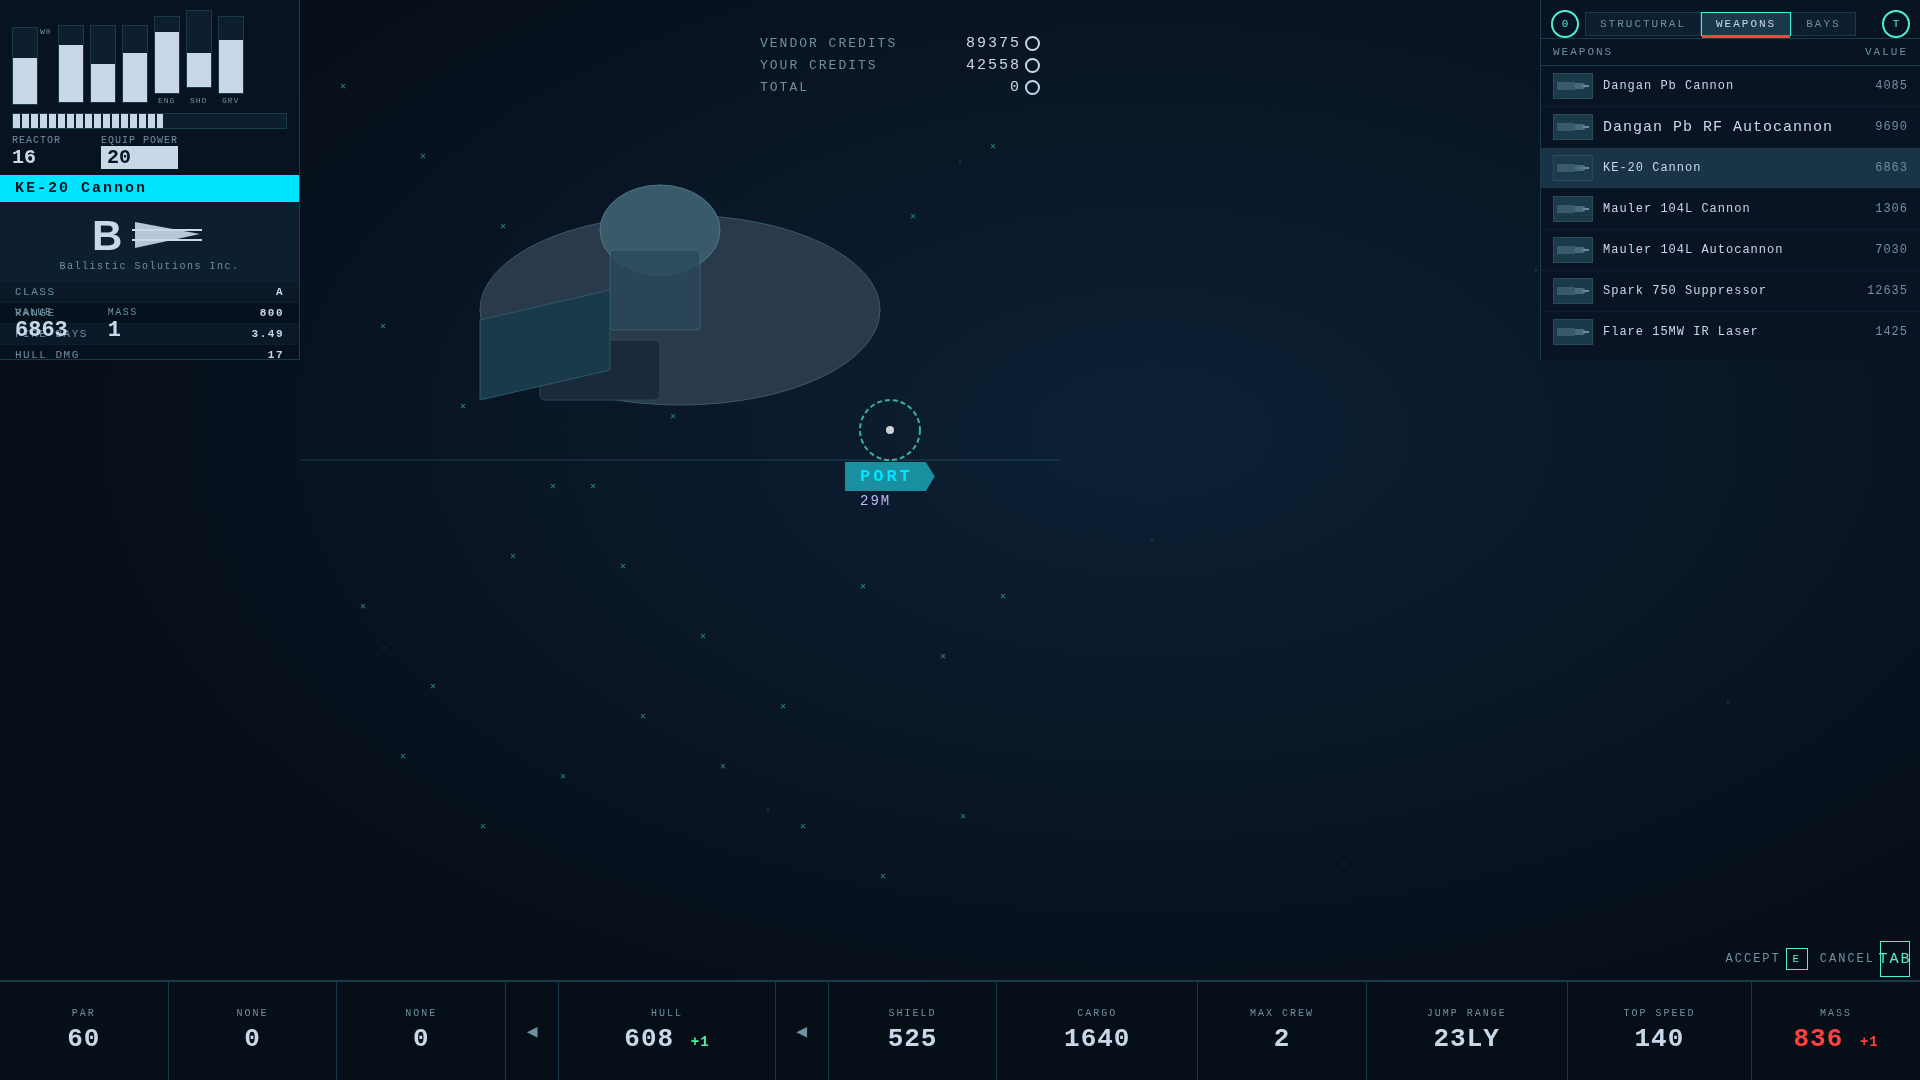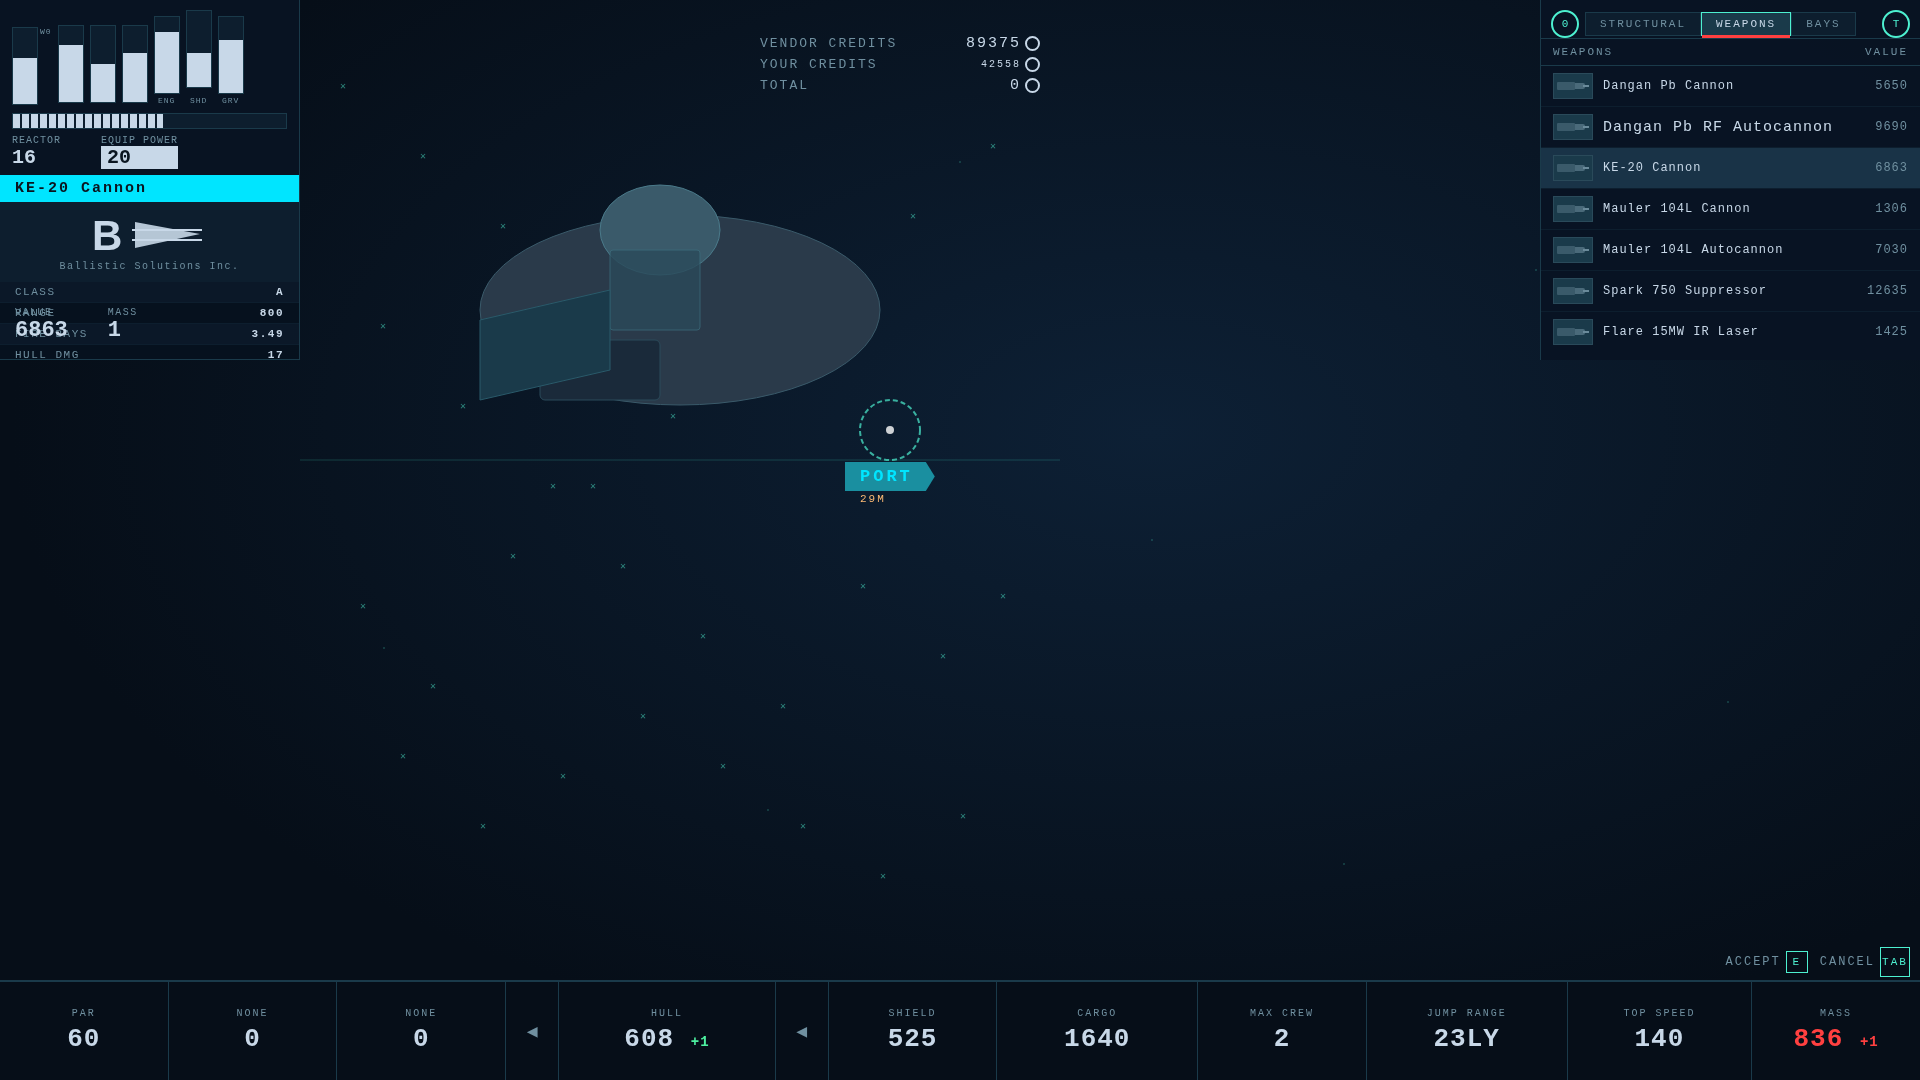--- a/index.html
+++ b/index.html
@@ -124,35 +124,35 @@
     <polygon points="180,290 310,260 310,340 180,370" fill="#1a3a4a" stroke="#2a5a6a" stroke-width="1"></polygon>
 
     <circle cx="590" cy="400" r="30" fill="none" stroke="#4df0d0" stroke-width="2" stroke-dasharray="5,3" opacity="0.7"></circle>
 
     <circle cx="590" cy="400" r="4" fill="#ffffff" opacity="0.8"></circle>
   </svg>
 </div>
 
 <div style="position:absolute;left:845px;top:462px;display:flex;flex-direction:column;align-items:flex-start">
   <div style="background:#1a8fa0;color:#00e5ff;font-size:17px;font-weight:bold;letter-spacing:3px;padding:5px 22px 5px 15px;clip-path:polygon(0 0,90% 0,100% 50%,90% 100%,0 100%);font-family:'Courier New',monospace">PORT</div>
-  <div style="color:#fdba74;font-size:11px;letter-spacing:2px;padding-left:15px;margin-top:2px;font-family:'Courier New',monospace">29M</div>
+  <div style="color:#c4b5fd;font-size:14px;letter-spacing:2px;padding-left:15px;margin-top:2px;font-family:'Courier New',monospace">29M</div>
 </div>
 
 <div style="position:absolute;top:35px;left:760px;width:280px">
   <div class="credit-row" style="font-family:'Courier New',monospace;font-size:13px;color:#7090a0;letter-spacing:2px;display:flex;justify-content:space-between;margin-bottom:5px">
     <span>VENDOR CREDITS</span>
     <span style="color:#c8d8e8;display:flex;align-items:center;gap:4px">
       <span style="font-size:15px">89375</span>
       <span style="width:15px;height:15px;border:2px solid #c8d8e8;border-radius:50%;display:inline-block"></span>
     </span>
   </div>
   <div class="credit-row" style="font-family:'Courier New',monospace;font-size:13px;color:#7090a0;letter-spacing:2px;display:flex;justify-content:space-between;margin-bottom:5px">
     <span>YOUR CREDITS</span>
     <span style="color:#c8d8e8;display:flex;align-items:center;gap:4px">
-      <span style="font-size:10px">42558</span>
+      <span style="font-size:15px">42558</span>
       <span style="width:15px;height:15px;border:2px solid #c8d8e8;border-radius:50%;display:inline-block"></span>
     </span>
   </div>
   <div class="credit-row" style="font-family:'Courier New',monospace;font-size:13px;color:#7090a0;letter-spacing:2px;display:flex;justify-content:space-between">
     <span>TOTAL</span>
     <span style="color:#c8d8e8;display:flex;align-items:center;gap:4px">
       <span style="font-size:15px">0</span>
       <span style="width:15px;height:15px;border:2px solid #c8d8e8;border-radius:50%;display:inline-block"></span>
     </span>
   </div>
@@ -292,21 +292,21 @@
   <div id="weapons-list" style="overflow-y:auto;max-height:280px">
       <div style="display: flex; align-items: center; padding: 7px 12px; border-bottom: 1px solid rgb(13, 30, 46); cursor: pointer; gap: 10px; background: transparent; font-family: &quot;Courier New&quot;, monospace;">
         <div style="width: 40px; height: 26px; background: rgb(26, 58, 74); border: 1px solid rgb(42, 74, 90); display: flex; align-items: center; justify-content: center; flex-shrink: 0; overflow: hidden;">
           <svg width="36" height="22" viewBox="0 0 36 22">
       <rect x="2" y="8" width="28" height="6" rx="2" fill="#4a6a7a"></rect>
       <rect x="28" y="10" width="6" height="2" fill="#6a8a9a"></rect>
       <rect x="2" y="7" width="18" height="8" rx="1" fill="#3a5a6a"></rect>
     </svg>
         </div>
         <div style="flex: 1 1 0%; font-size: 12px; letter-spacing: 1px; color: rgb(200, 216, 232);">Dangan Pb Cannon</div>
-        <div style="font-size: 12px; color: rgb(112, 144, 160); letter-spacing: 1px; min-width: 40px; text-align: right;">5650</div>
+        <div style="font-size: 12px; color: rgb(112, 144, 160); letter-spacing: 1px; min-width: 40px; text-align: right;">4085</div>
       </div>
       <div style="display: flex; align-items: center; padding: 7px 12px; border-bottom: 1px solid rgb(13, 30, 46); cursor: pointer; gap: 10px; background: transparent; font-family: &quot;Courier New&quot;, monospace;">
         <div style="width: 40px; height: 26px; background: rgb(26, 58, 74); border: 1px solid rgb(42, 74, 90); display: flex; align-items: center; justify-content: center; flex-shrink: 0; overflow: hidden;">
           <svg width="36" height="22" viewBox="0 0 36 22">
       <rect x="2" y="8" width="28" height="6" rx="2" fill="#4a6a7a"></rect>
       <rect x="28" y="10" width="6" height="2" fill="#6a8a9a"></rect>
       <rect x="2" y="7" width="18" height="8" rx="1" fill="#3a5a6a"></rect>
     </svg>
         </div>
         <div style="flex: 1 1 0%; font-size: 15px; letter-spacing: 1px; color: rgb(200, 216, 232);">Dangan Pb RF Autocannon</div>
@@ -370,21 +370,21 @@
     </div>
 </div>
 
 <div style="position:absolute;bottom:103px;right:10px;display:flex;gap:12px;align-items:center;font-family:'Courier New',monospace">
   <div style="display:flex;align-items:center;gap:5px;font-size:12px;letter-spacing:2px;color:#7090a0;cursor:pointer">
     <span>ACCEPT</span>
     <div style="width:22px;height:22px;border:1px solid #4df0d0;display:flex;align-items:center;justify-content:center;font-size:11px;color:#4df0d0">E</div>
   </div>
   <div style="display:flex;align-items:center;gap:5px;font-size:12px;letter-spacing:2px;color:#7090a0;cursor:pointer">
     <span>CANCEL</span>
-    <div style="width:30px;height:30px;border:1px solid #4df0d0;display:flex;align-items:center;justify-content:center;font-size:11px;color:#4df0d0">TAB</div>
+    <div style="width:30px;height:36px;border:1px solid #4df0d0;display:flex;align-items:center;justify-content:center;font-size:15px;color:#4df0d0">TAB</div>
   </div>
 </div>
 
 <div style="position:absolute;bottom:0;left:0;right:0;height:100px;background:rgba(6,14,24,0.98);border-top:2px solid #1a3a4a;display:flex;align-items:center;font-family:'Courier New',monospace">
 
   <div style="flex:1;display:flex;flex-direction:column;align-items:center;justify-content:center;border-right:1px solid #1a3a4a;height:100%;padding:8px 4px">
     <div style="font-size:10px;letter-spacing:2px;color:#7090a0;margin-bottom:5px">PAR</div>
     <div style="font-size:26px;font-weight:bold;color:#c8d8e8;letter-spacing:1px">60</div>
   </div>
 

